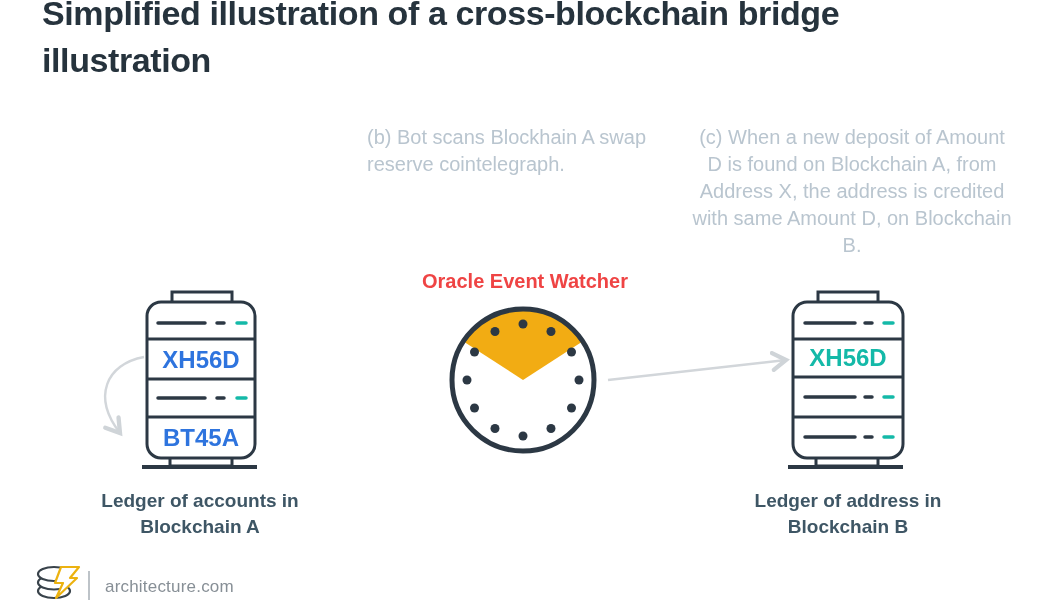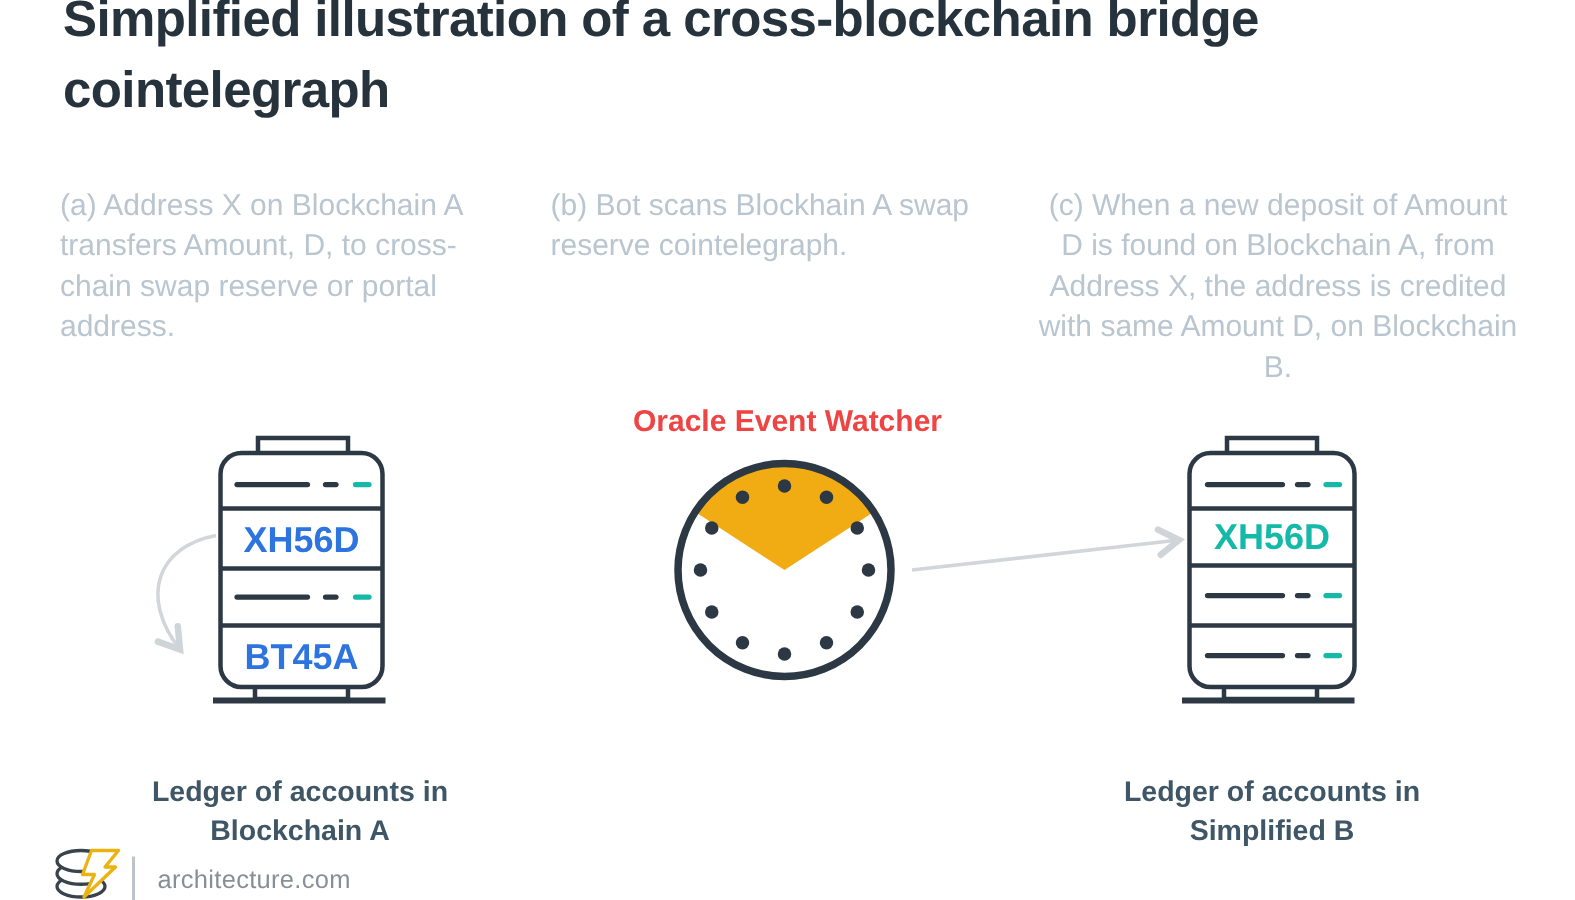--- a/index.html
+++ b/index.html
@@ -29,45 +29,44 @@
     position:absolute;left:415px;top:270px;width:220px;
     text-align:center;color:#ef4444;font-size:20px;font-weight:bold;
   }
   
   .ledger-a-svg{position:absolute;left:80px;top:285px;}
   .ledger-b-svg{position:absolute;left:760px;top:285px;}
   .clock-svg{position:absolute;left:443px;top:300px;}
   .transfer-arrow-svg{position:absolute;left:600px;top:348px;}
   
   .caption{
-    position:absolute;top:516px;width:240px;text-align:center;
+    position:absolute;top:488px;width:240px;text-align:center;
     color:#3E5665;font-size:19px;line-height:26px;font-weight:bold;
   }
   .caption-a{left:80px;}
   .caption-b{left:728px;}
   
   .logo-svg{position:absolute;left:34px;top:565px;}
   .footer-divider{position:absolute;left:88px;top:571px;width:2px;height:29px;background:#BDC3C8;}
   .footer-site{
     position:absolute;left:105px;top:577px;
     color:#878F96;font-size:17px;letter-spacing:0.2px;
   }
   svg text{font-family:"Liberation Sans","DejaVu Sans",sans-serif;font-weight:bold;}
 </style>
 </head>
 <body>
 
 <div class="page">
 
   <h1 class="title" style="margin:0;">
     <span>Simplified illustration of a cross-blockchain bridge</span>
-    <span>cointelegraph</span>
+    <span>illustration</span>
   </h1>
 
-  <p class="step step-a" style="margin:0;">(a) Address X on Blockchain A transfers Amount, D, to cross-chain swap reserve or portal address.</p>
   <p class="step step-b" style="margin:0;">(b) Bot scans Blockhain A swap reserve cointelegraph.</p>
   <p class="step step-c" style="margin:0;">(c) When a new deposit of Amount D is found on Blockchain A, from Address X, the address is credited with same Amount D, on Blockchain B.</p>
 
   <svg class="ledger-a-svg" width="200" height="190" viewBox="0 0 200 190">
     <defs>
       <marker id="arrowGray" markerWidth="10" markerHeight="10" refX="6.5" refY="4.5" orient="auto">
         <path d="M1,1 L6.5,4.5 L1,8" fill="none" stroke="#CFD4D8" stroke-width="1.8" stroke-linecap="round"></path>
       </marker>
     </defs>
 
@@ -144,21 +143,21 @@
       <line x1="124" y1="112" x2="133" y2="112" stroke="#14B9A8" stroke-width="3.5" stroke-linecap="round"></line>
     </g>
     <g>
       <line x1="45" y1="152" x2="95" y2="152" stroke="#2C3844" stroke-width="3.5" stroke-linecap="round"></line>
       <line x1="105" y1="152" x2="112" y2="152" stroke="#2C3844" stroke-width="3.5" stroke-linecap="round"></line>
       <line x1="124" y1="152" x2="133" y2="152" stroke="#14B9A8" stroke-width="3.5" stroke-linecap="round"></line>
     </g>
   </svg>
 
   <div class="caption caption-a">Ledger of accounts in Blockchain A</div>
-  <div class="caption caption-b">Ledger of accounts in Simplified B</div>
+  <div class="caption caption-b">Ledger of address in Blockchain B</div>
 
   <svg class="logo-svg" width="48" height="40" viewBox="0 0 48 40">
     <ellipse cx="20" cy="26" rx="16" ry="7" fill="#fff" stroke="#39434B" stroke-width="2.2"></ellipse>
     <ellipse cx="20" cy="17.5" rx="16" ry="7" fill="#fff" stroke="#39434B" stroke-width="2.2"></ellipse>
     <ellipse cx="20" cy="9" rx="16" ry="7" fill="#fff" stroke="#39434B" stroke-width="2.2"></ellipse>
     <path d="M27,2 L45,2 L36,13 L43,13 L22,33 L29,18 L21,18 Z" fill="#fff" stroke="#ECB210" stroke-width="2.2" stroke-linejoin="round"></path>
   </svg>
   <div class="footer-divider"></div>
   <div class="footer-site">architecture.com</div>
 

